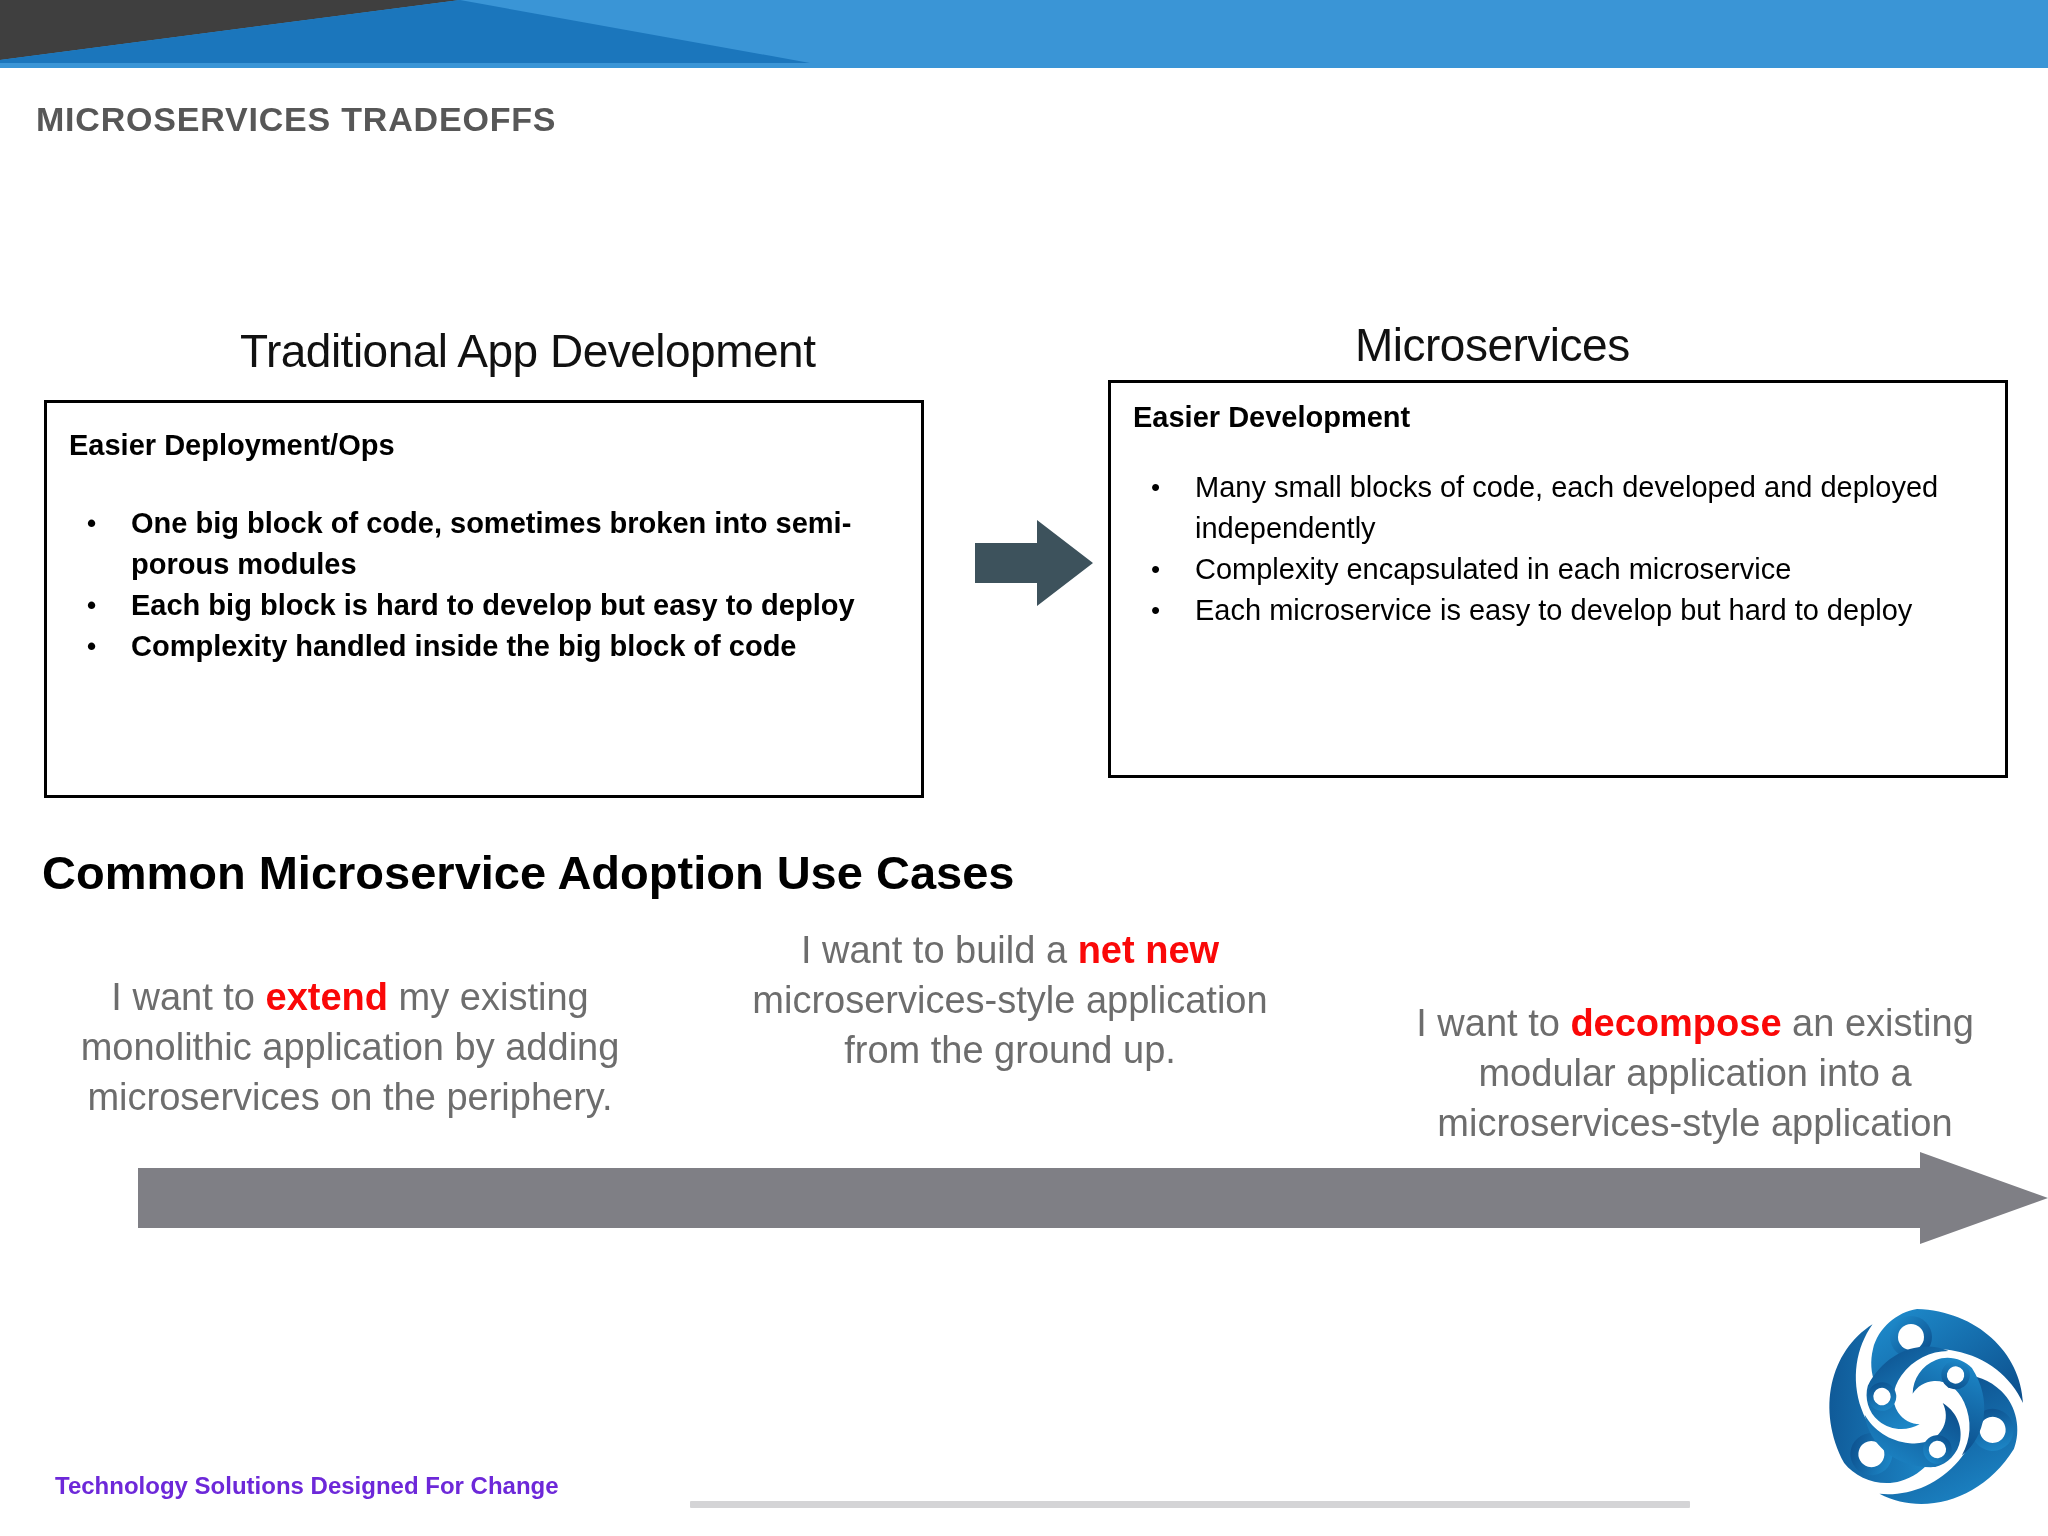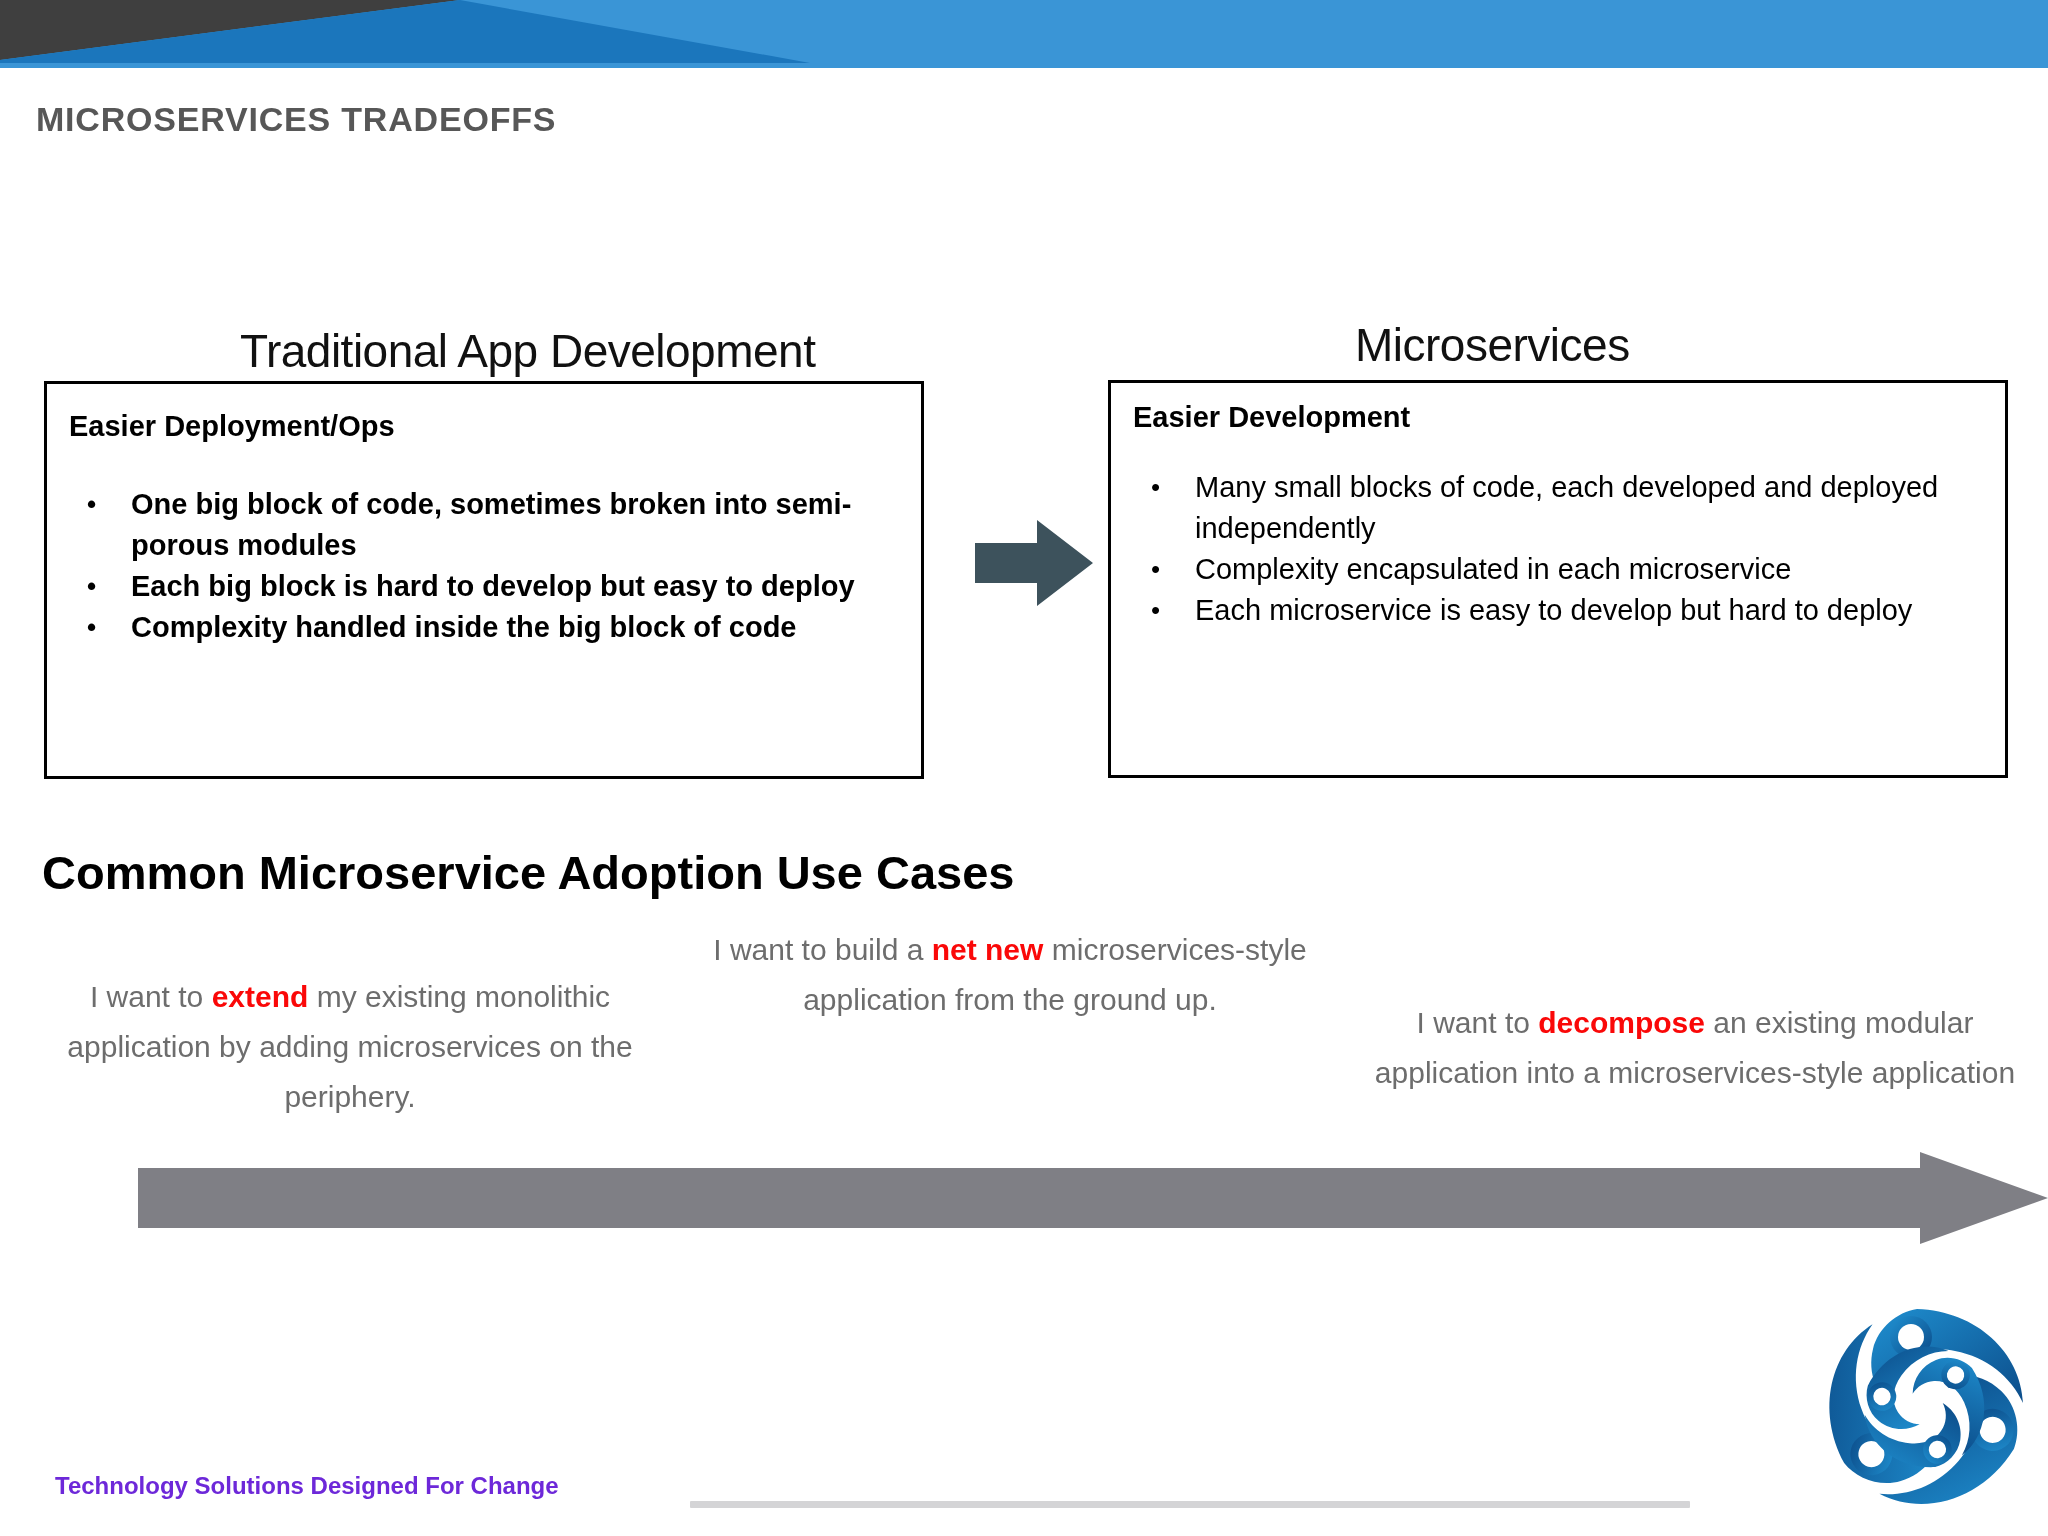--- a/index.html
+++ b/index.html
@@ -52,21 +52,21 @@
   #heading-microservices { left: 1355px; top: 318px; }
 
   
   .panel {
     position: absolute;
     border: 3px solid #000000;
     background: #ffffff;
     box-sizing: border-box;
   }
   #panel-traditional {
-    left: 44px; top: 381px;
+    left: 44px; top: 400px;
     width: 880px; height: 398px;
   }
   #panel-microservices {
     left: 1108px; top: 380px;
     width: 900px; height: 398px;
   }
   .panel-title {
     position: absolute;
     font-size: 29px;
     font-weight: bold;
@@ -118,21 +118,21 @@
     top: 845px;
     font-size: 47px;
     font-weight: bold;
     color: #000000;
     white-space: nowrap;
   }
 
   .use-case {
     position: absolute;
     text-align: center;
-    font-size: 30px;
+    font-size: 38px;
     line-height: 50px;
     color: #6d6d6d;
   }
   .use-case .hl {
     color: #fa0808;
     font-weight: bold;
   }
   #use-case-1 { left: 40px; top: 972px; width: 620px; }
   #use-case-2 { left: 710px; top: 925px; width: 600px; }
   #use-case-3 { left: 1370px; top: 972px; width: 650px; margin-top: 26px; }

